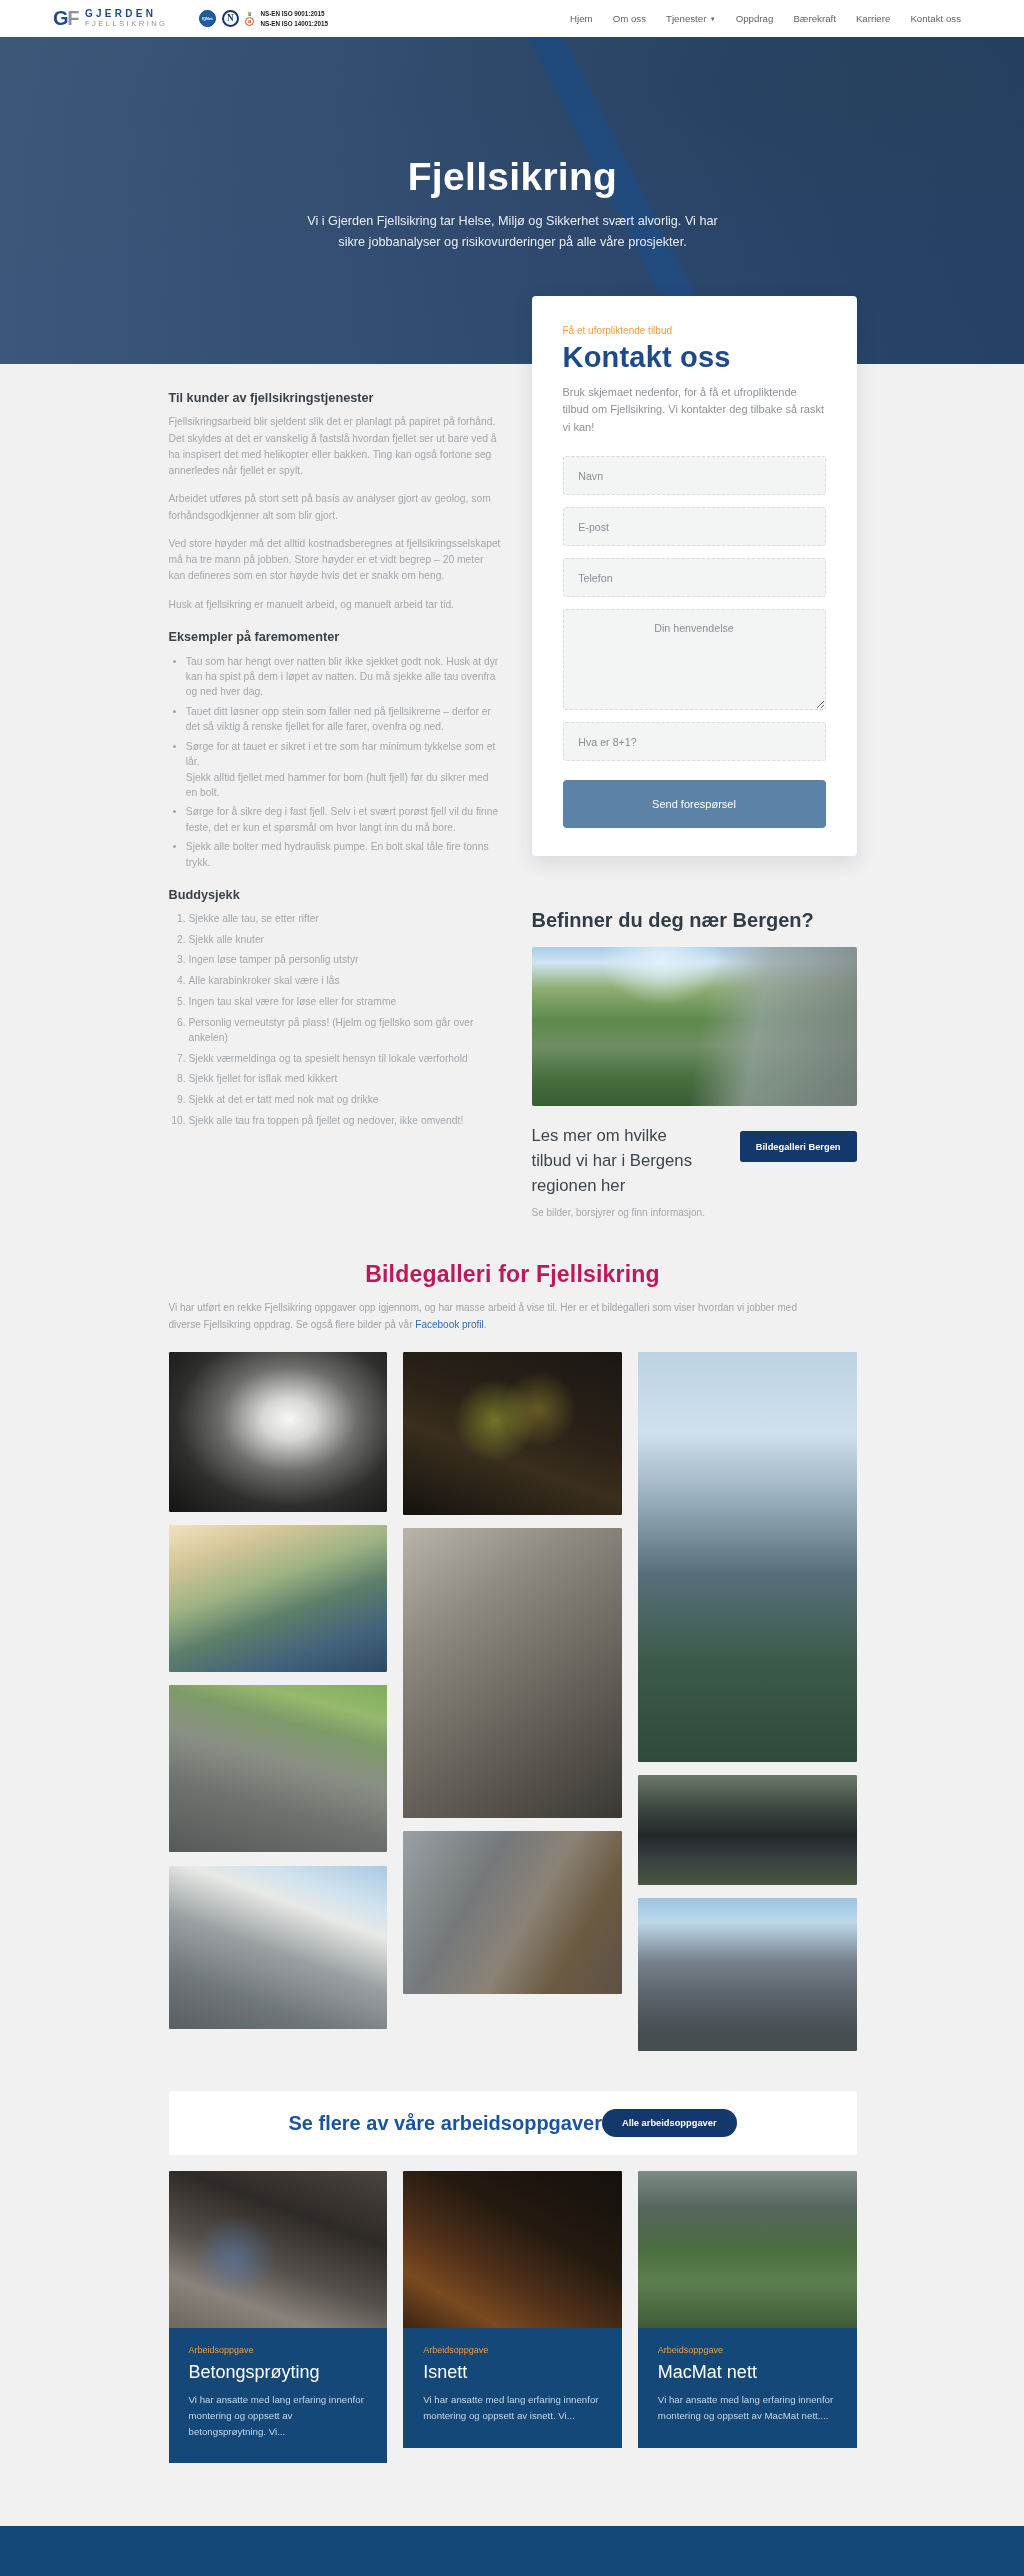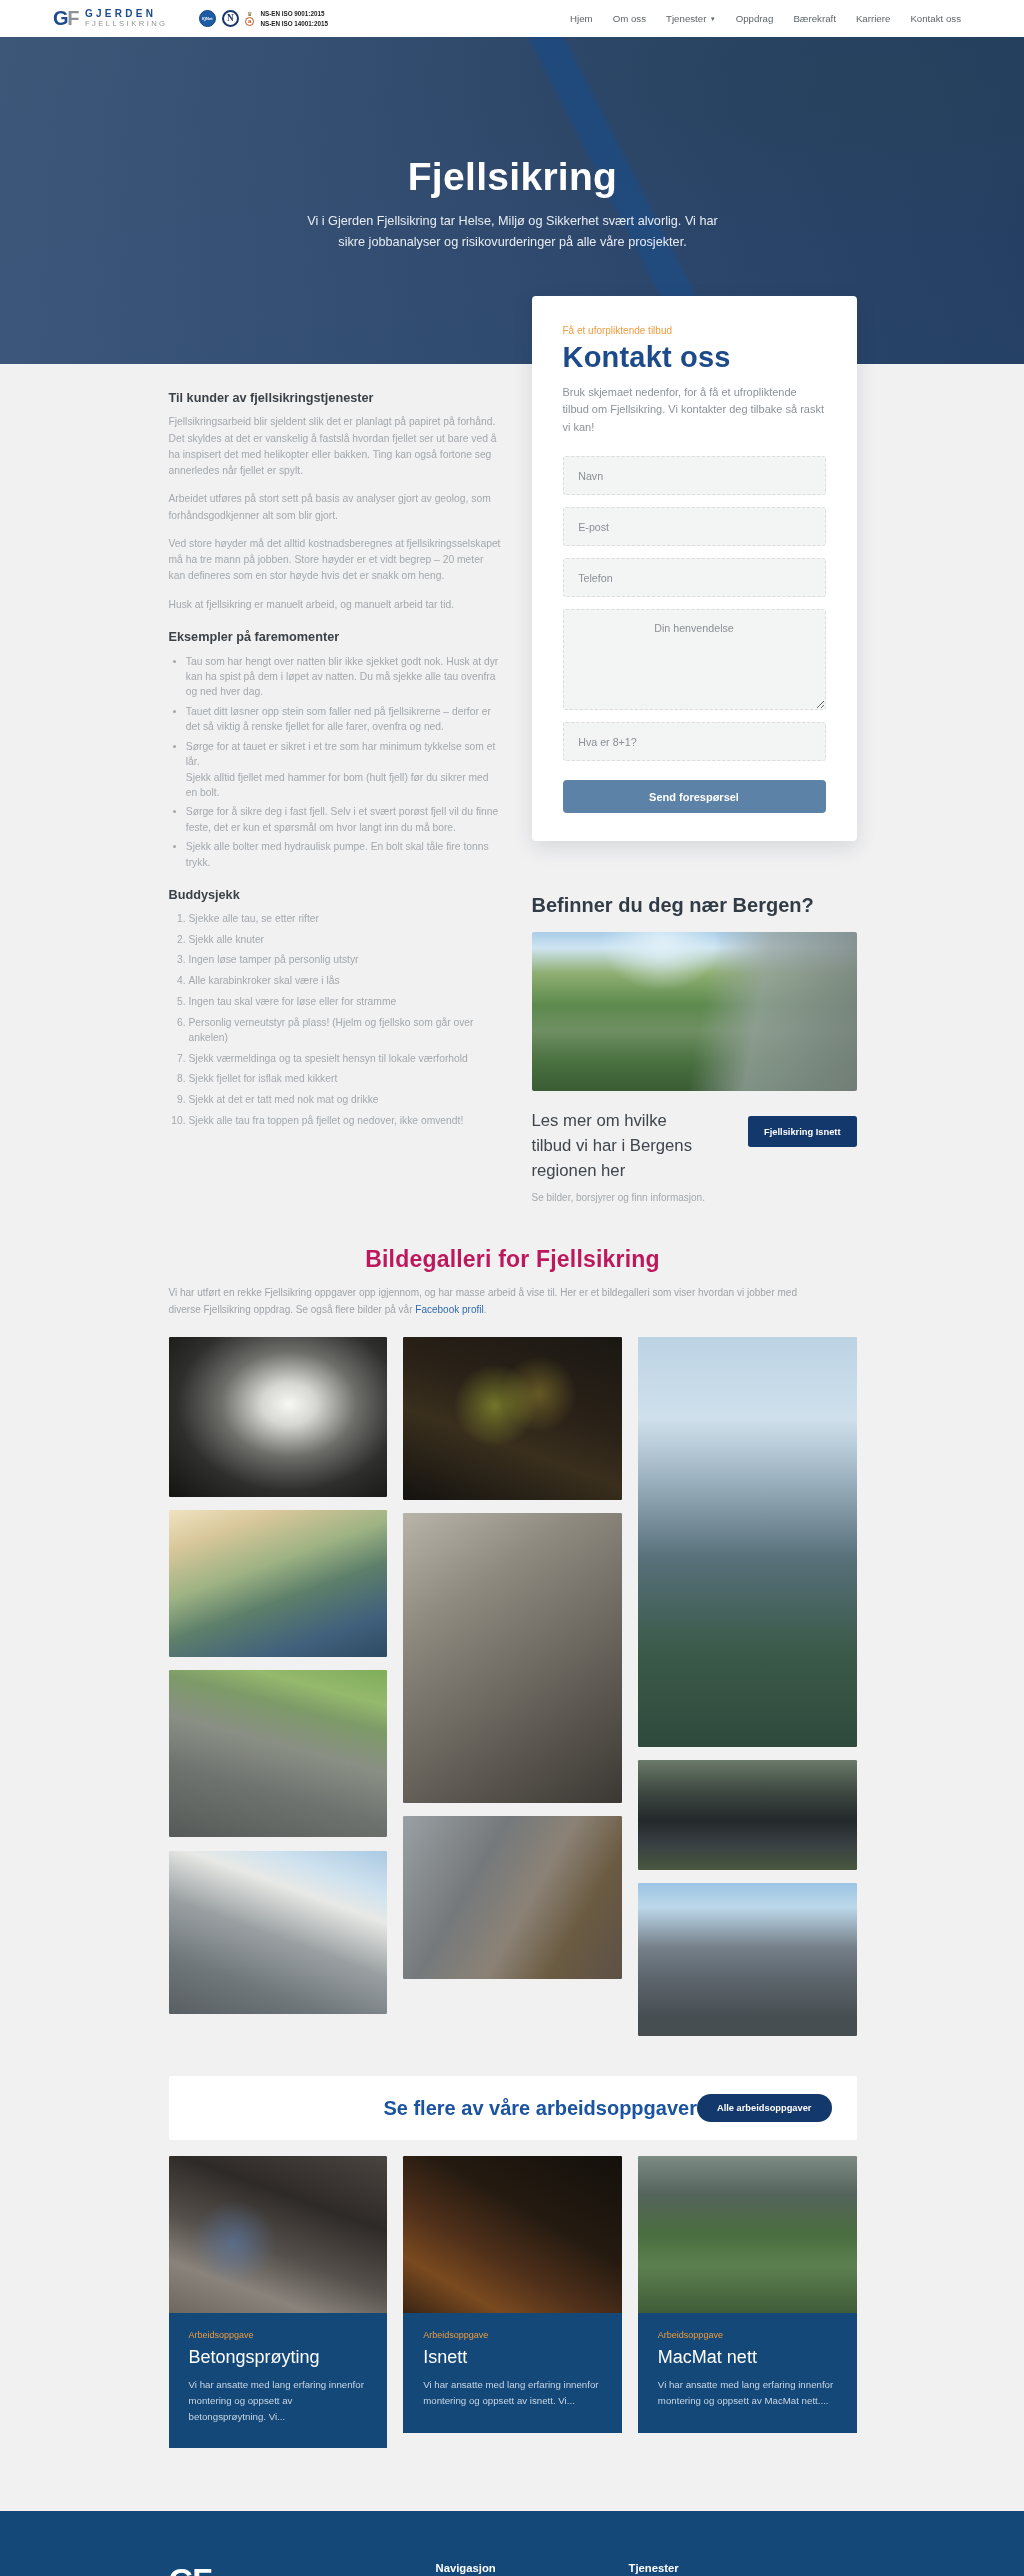--- a/index.html
+++ b/index.html
@@ -56,21 +56,21 @@
 
   
   .contact-card { background:#ffffff; border-radius:4px; box-shadow:0 6.7px 20px rgba(30,40,60,.12); margin-top:-95px; position:relative; padding:29px 31px 28px; }
   .eyebrow { color:#f09c3e; font-size:10px; font-weight:400; }
   .contact-title { color:#1d4a8a; font-size:29px; font-weight:800; margin:5.3px 0 9.3px; letter-spacing:0.2px; }
   .contact-desc { color:#8d9299; font-size:11px; line-height:1.6; }
   .form { margin-top:20px; display:flex; flex-direction:column; gap:12px; }
   .field, .field-area { width:100%; background:#f3f4f4; border:0.7px dashed #dcdcdc; border-radius:3.3px; font-family:"Liberation Sans", sans-serif; font-size:10.7px; color:#50565c; padding:0 14.7px; height:39px; outline:none; }
   .field::placeholder, .field-area::placeholder { color:#8a9097; }
   .field-area { height:101px; padding:11.3px 14.7px; resize:vertical;text-align:center; }
-  .submit-btn { margin-top:6.7px; height:33px; border:none; border-radius:4px; background:#5c82a8; color:#ffffff; font-weight:700; font-size:11px; cursor:pointer; font-family:"Liberation Sans", sans-serif; }
+  .submit-btn { margin-top:6.7px; height:48px; border:none; border-radius:4px; background:#5c82a8; color:#ffffff; font-weight:400; font-size:11px; cursor:pointer; font-family:"Liberation Sans", sans-serif; }
 
   
   .bergen { margin-top:53px; }
   .bergen-title { font-size:20px; font-weight:700; color:#323c46; }
   .bergen-img { margin-top:14.7px; height:159px; border-radius:2px; cursor:pointer;
     background:
       linear-gradient(100deg, transparent 52%, rgba(151,163,160,.75) 68%, rgba(118,129,126,.9) 100%),
       radial-gradient(ellipse at 40% 8%, #dff0f8 0%, transparent 22%),
       linear-gradient(180deg, #a9cde8 0%, #cfe5f2 10%, #8fae72 26%, #5d8a4e 46%, #6f8f62 62%, #49703f 82%, #3a5c34 100%);
   }
@@ -93,21 +93,21 @@
   .g-excavation { height:163px; background:linear-gradient(200deg, #aac9e2 0%, #cfe2ef 18%, #e8e9e6 30%, #9aa0a2 52%, #70777b 76%, #585e61 100%); }
   .g-nightnet { height:163px; background:radial-gradient(circle at 42% 42%, rgba(196,214,60,.45) 0%, transparent 26%), radial-gradient(circle at 62% 35%, rgba(214,196,60,.35) 0%, transparent 22%), linear-gradient(200deg, #1a1713 0%, #2b2218 42%, #3a2f1d 62%, #141210 100%); }
   .g-rockface { height:290px; background:linear-gradient(145deg, #b9b4aa 0%, #8e8a80 28%, #6f6a62 55%, #55514a 78%, #3b3834 100%); }
   .g-rebar { height:163px; background:linear-gradient(120deg, #9aa0a3 0%, #75797c 34%, #8b8276 56%, #6b5b42 76%, #5d5147 100%); }
   .g-wirecliff { height:410px; background:linear-gradient(180deg, #bcd3e4 0%, #cfe0ec 20%, #9fb4c2 34%, #57707a 54%, #3c5a4a 76%, #2e4a3c 100%); }
   .g-mats { height:110px; background:linear-gradient(180deg, #6a7a6a 0%, #3f4a42 28%, #23282a 55%, #383f42 76%, #49583f 100%); }
   .g-waterfall { height:153px; background:linear-gradient(180deg, #9cc4e4 0%, #bcd8ea 16%, #76808a 42%, #5d666d 62%, #474e52 88%); }
 
   
   .tasks-section { margin-top:40px; }
-  .tasks-bar { background:#ffffff; border-radius:2px; display:flex; align-items:center; justify-content:flex-end; padding:17.3px 25px; }
+  .tasks-bar { background:#ffffff; border-radius:2px; display:flex; align-items:center; justify-content:center; padding:17.3px 25px; }
   .tasks-title { font-size:20px; font-weight:800; color:#1a53a0; }
   .tasks-btn { background:#13386b; color:#fff; border:none; border-radius:16px; font-weight:700; font-size:9.3px; padding:9.3px 20px; cursor:pointer; font-family:"Liberation Sans", sans-serif; }
   .cards { display:flex; gap:16px; margin-top:16px; }
   .card { flex:1; cursor:pointer; }
   .card-img { height:157px; border-radius:1.3px 1.3px 0 0; }
   .c-betong { background:radial-gradient(circle at 30% 55%, rgba(90,130,190,.5) 0%, transparent 24%, transparent 100%), linear-gradient(200deg, #4a4440 0%, #2e2a27 32%, #55504b 58%, #8a837c 78%, #6e675f 100%); }
   .c-isnett { background:linear-gradient(210deg, #14100c 0%, #241a10 38%, #50301a 62%, #7a4a1f 80%, #3a2414 100%); }
   .c-macmat { background:linear-gradient(180deg, #7c8b83 0%, #55645c 24%, #4a6e3f 50%, #5d8050 70%, #3f5c38 100%); }
   .card-body { background:#134879; padding:17.3px 20px 23px; min-height:120px; }
   .card-eyebrow { color:#f09c3e; font-size:9px; }
@@ -228,21 +228,21 @@
             <input class="field" type="text" placeholder="Hva er 8+1?" style="">
             <button class="submit-btn">Send forespørsel</button>
           </div>
         </div>
 
         <div class="bergen">
           <div class="bergen-title">Befinner du deg nær Bergen?</div>
           <div class="bergen-img"></div>
           <div class="bergen-row">
             <div class="bergen-text">Les mer om hvilke tilbud vi har i Bergens regionen her</div>
-            <button class="bergen-btn">Fjellsikring Isnett</button>
+            <button class="bergen-btn">Bildegalleri Bergen</button>
           </div>
           <div class="bergen-sub">Se bilder, borsjyrer og finn informasjon.</div>
         </div>
       </div>
     </div>
 
     <div class="gallery-section">
       <div class="gallery-title">Bildegalleri for Fjellsikring</div>
       <div class="gallery-intro"><span>Vi har utført en rekke Fjellsikring oppgaver opp igjennom, og har masse arbeid å vise til. Her er et bildegalleri som viser hvordan vi jobber med diverse Fjellsikring oppdrag. Se også flere bilder på vår </span><a>Facebook profil</a><span>.</span></div>
       <div class="gallery-grid">

